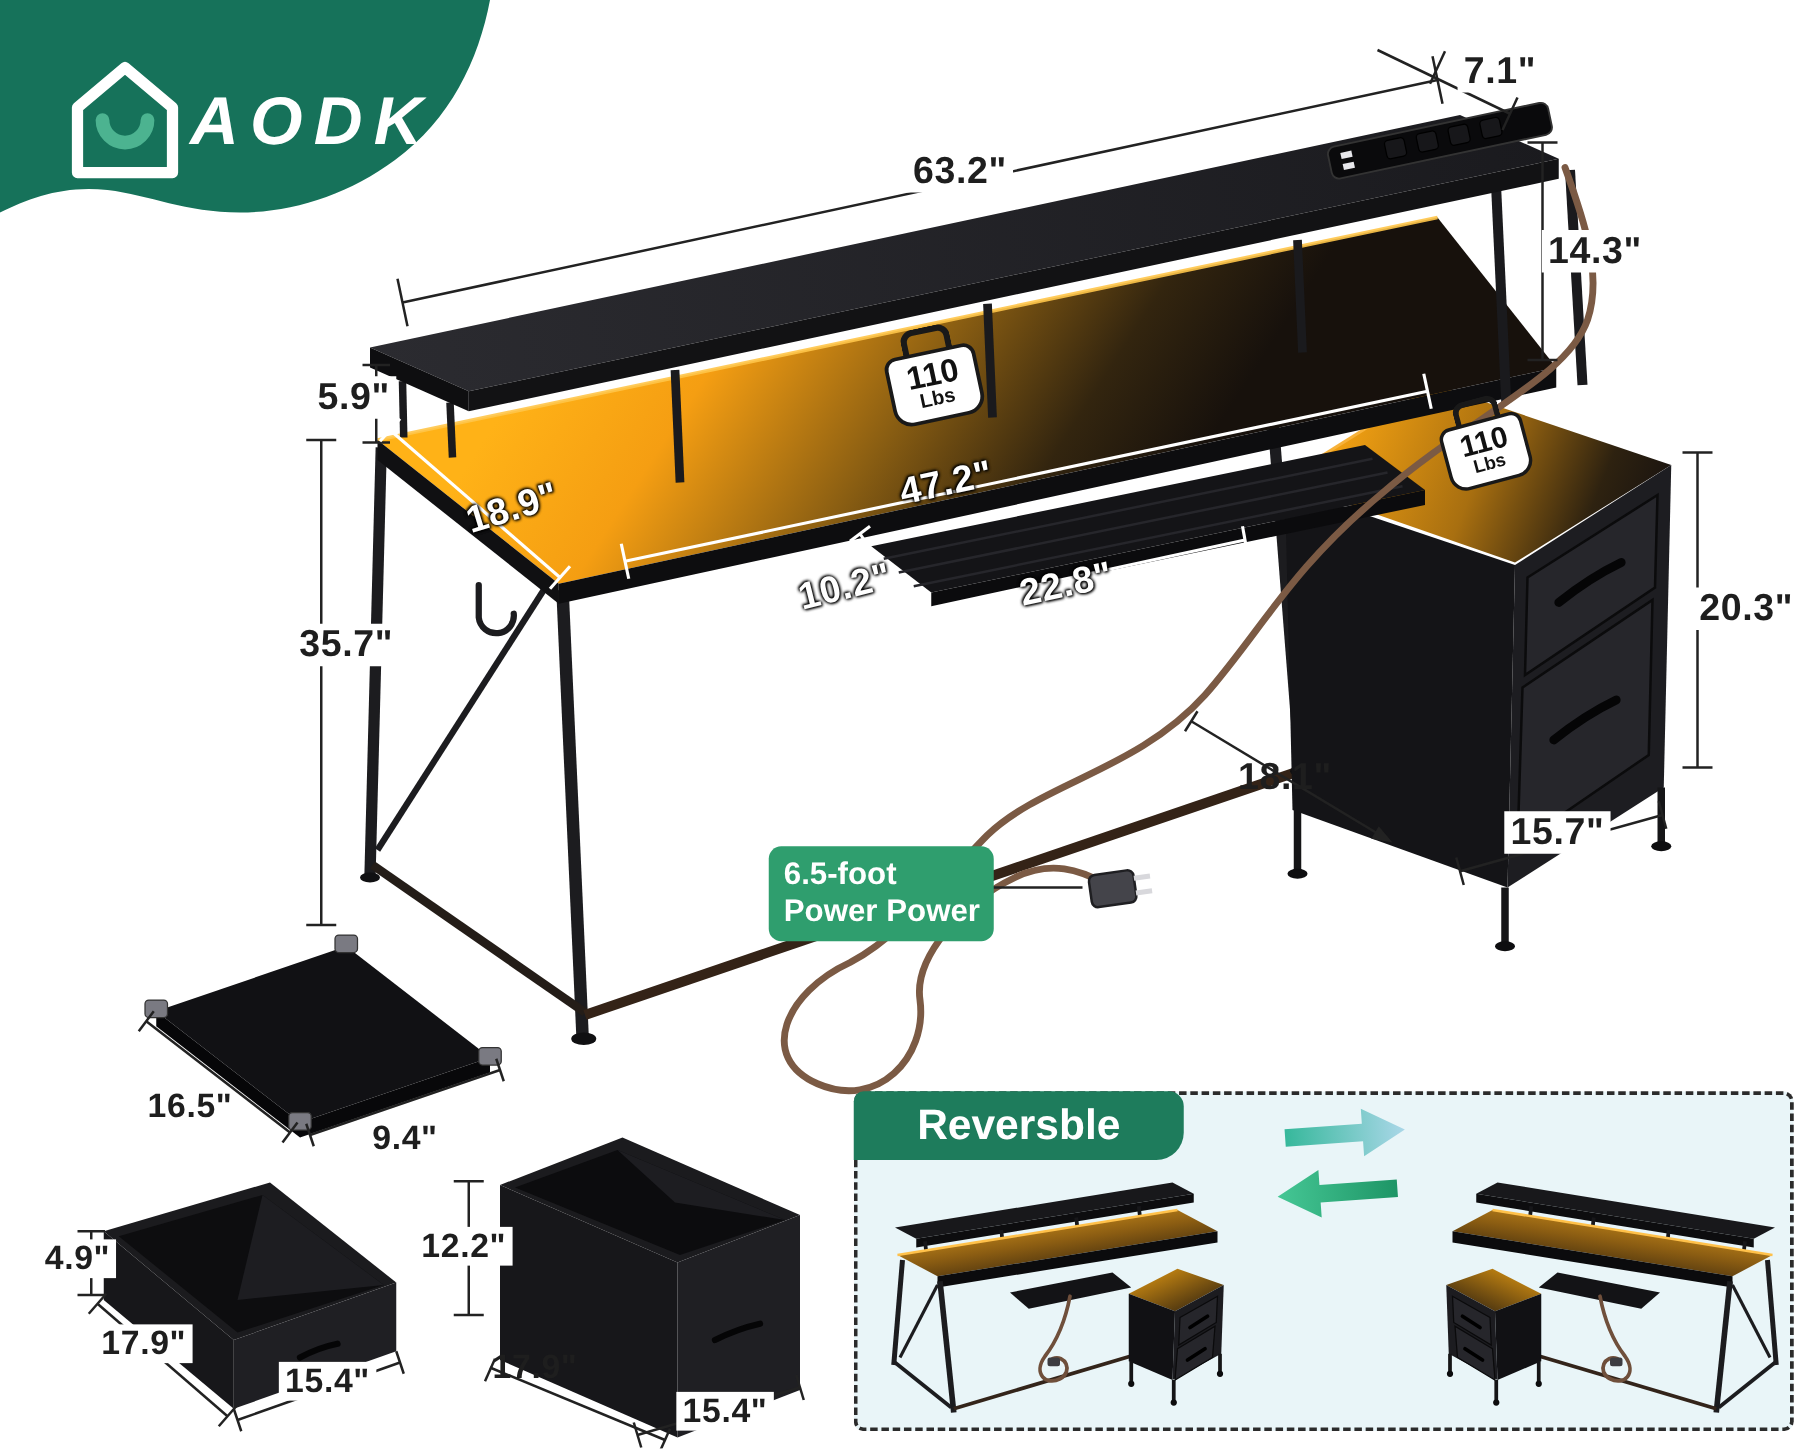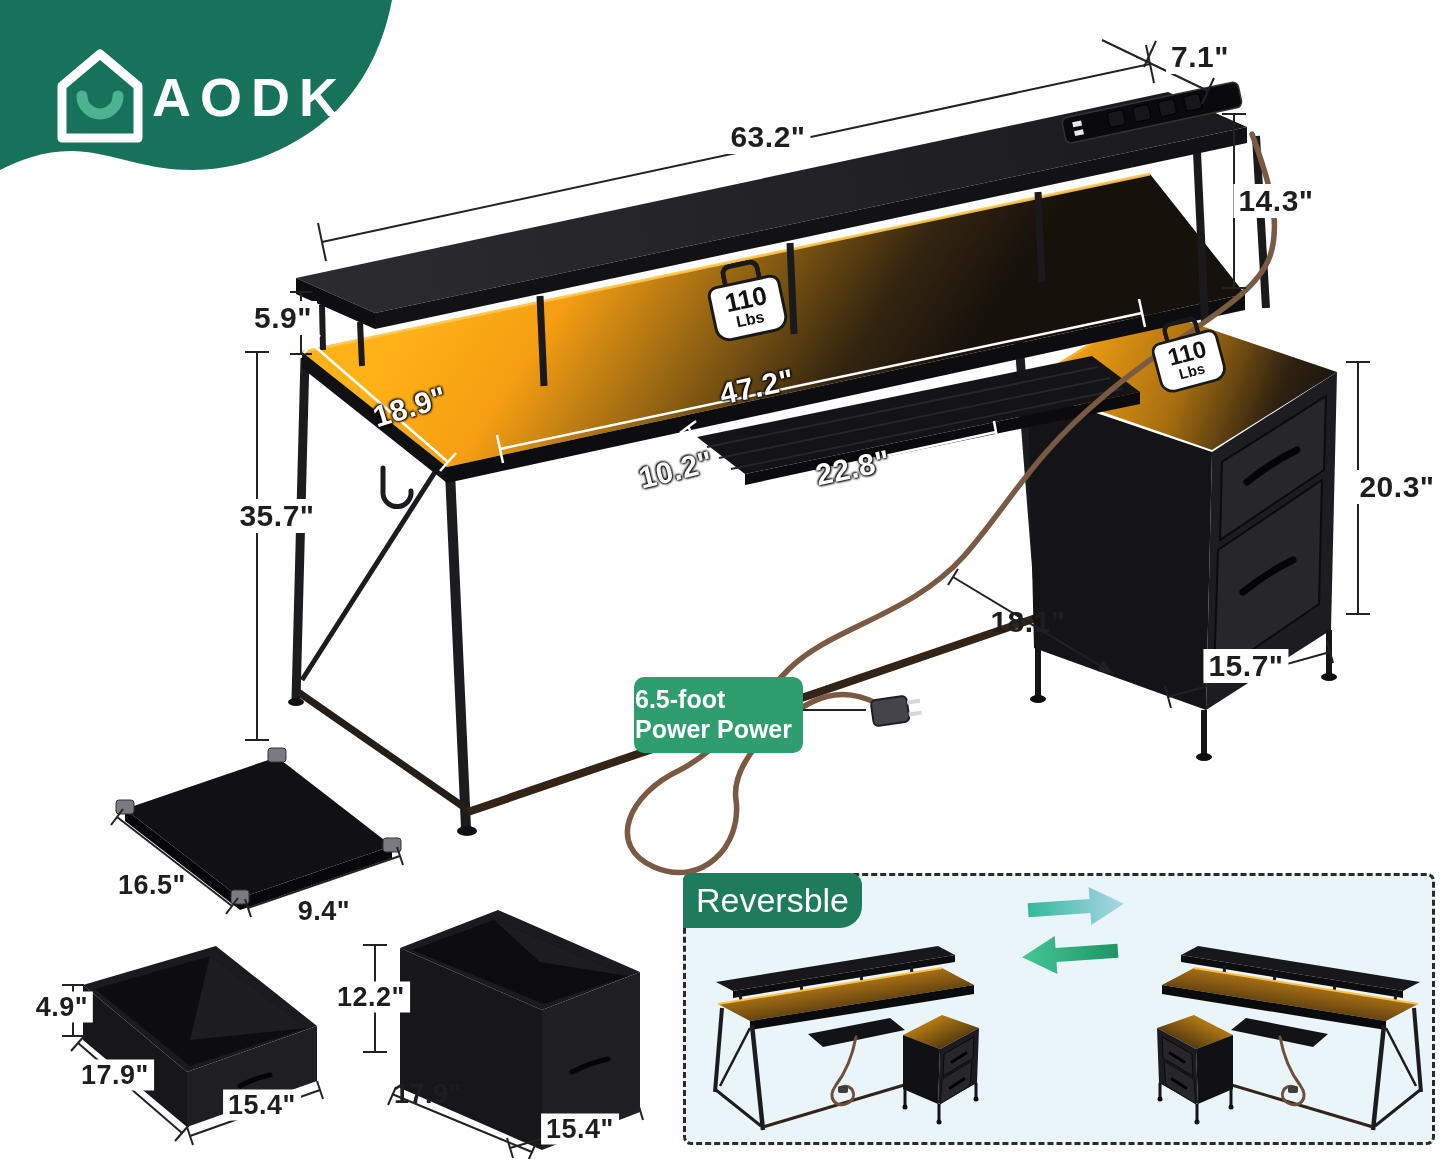--- a/index.html
+++ b/index.html
@@ -1,45 +1,45 @@
 <!DOCTYPE html>
 <html><head>
 <meta charset="utf-8">
 <style>
   html,body{margin:0;padding:0;background:#fff;}
   .page{position:relative;width:1445px;height:1159px;background:#fff;overflow:hidden;
         font-family:"Liberation Sans",sans-serif;}
   .page svg.scene{position:absolute;left:0;top:0;z-index:2;}
   
   .brand-text{position:absolute;left:152px;top:66px;z-index:3;color:#fff;font-weight:800;
-              font-size:54px;letter-spacing:9px;}
+              font-size:54px;letter-spacing:9px;font-style:italic;}
   
   .dim{position:absolute;z-index:6;transform:translate(-50%,-50%);font-weight:700;font-size:30px;
        color:#1e1e1e;white-space:nowrap;letter-spacing:.5px;}
   .dim.sm{font-size:27px;}
   .dim.bgw{background:#fff;padding:0 5px;}
   .dim.lt{color:#fff;text-shadow:0 0 3px rgba(0,0,0,.95),0 0 3px rgba(0,0,0,.9),
           1px 1px 2px rgba(0,0,0,.85),-1px -1px 2px rgba(0,0,0,.85);}
   
   .weight-badge{position:absolute;z-index:4;width:74px;text-align:center;}
   .wb-handle{width:30px;height:17px;margin:0 auto;border:5px solid #191919;border-bottom:none;
              border-radius:10px 10px 2px 2px;background:transparent;}
   .wb-body{margin-top:-3px;background:#fff;border:3px solid #191919;
            border-radius:10px 10px 15px 15px;padding:3px 4px 5px;}
   .wb-num{font-weight:800;font-size:26px;line-height:1.0;color:#111;}
   .wb-unit{font-weight:700;font-size:16px;line-height:1.05;color:#111;}
   
   .cord-tag{position:absolute;z-index:5;left:615px;top:677px;width:168px;background:#2F9E6E;
             border-radius:10px;color:#fff;font-weight:700;font-size:25px;line-height:1.2;
-            padding:7px 0 9px 1px;margin-left:19px;}
+            padding:7px 0 9px 12px;}
   
   .rev-panel{position:absolute;z-index:1;left:683px;top:873px;width:746px;height:266px;
              background:#E9F5F8;border:3px dashed #2b2b2b;border-radius:8px;}
-  .rev-tag{position:absolute;z-index:5;left:683px;top:873px;width:179px;height:55px;
-           background:#1E7C5C;border-radius:8px 12px 22px 0;color:#fff;font-weight:400;
+  .rev-tag{position:absolute;z-index:5;left:683px;top:873px;width:264px;height:55px;
+           background:#1E7C5C;border-radius:8px 12px 22px 0;color:#fff;font-weight:700;
            font-size:34px;text-align:center;line-height:55px;}
 </style>
 </head>
 <body>
 
 <div class="page">
 
   <div class="rev-panel"></div>
 
   <svg class="scene" width="1445" height="1159" viewBox="0 0 1445 1159">

